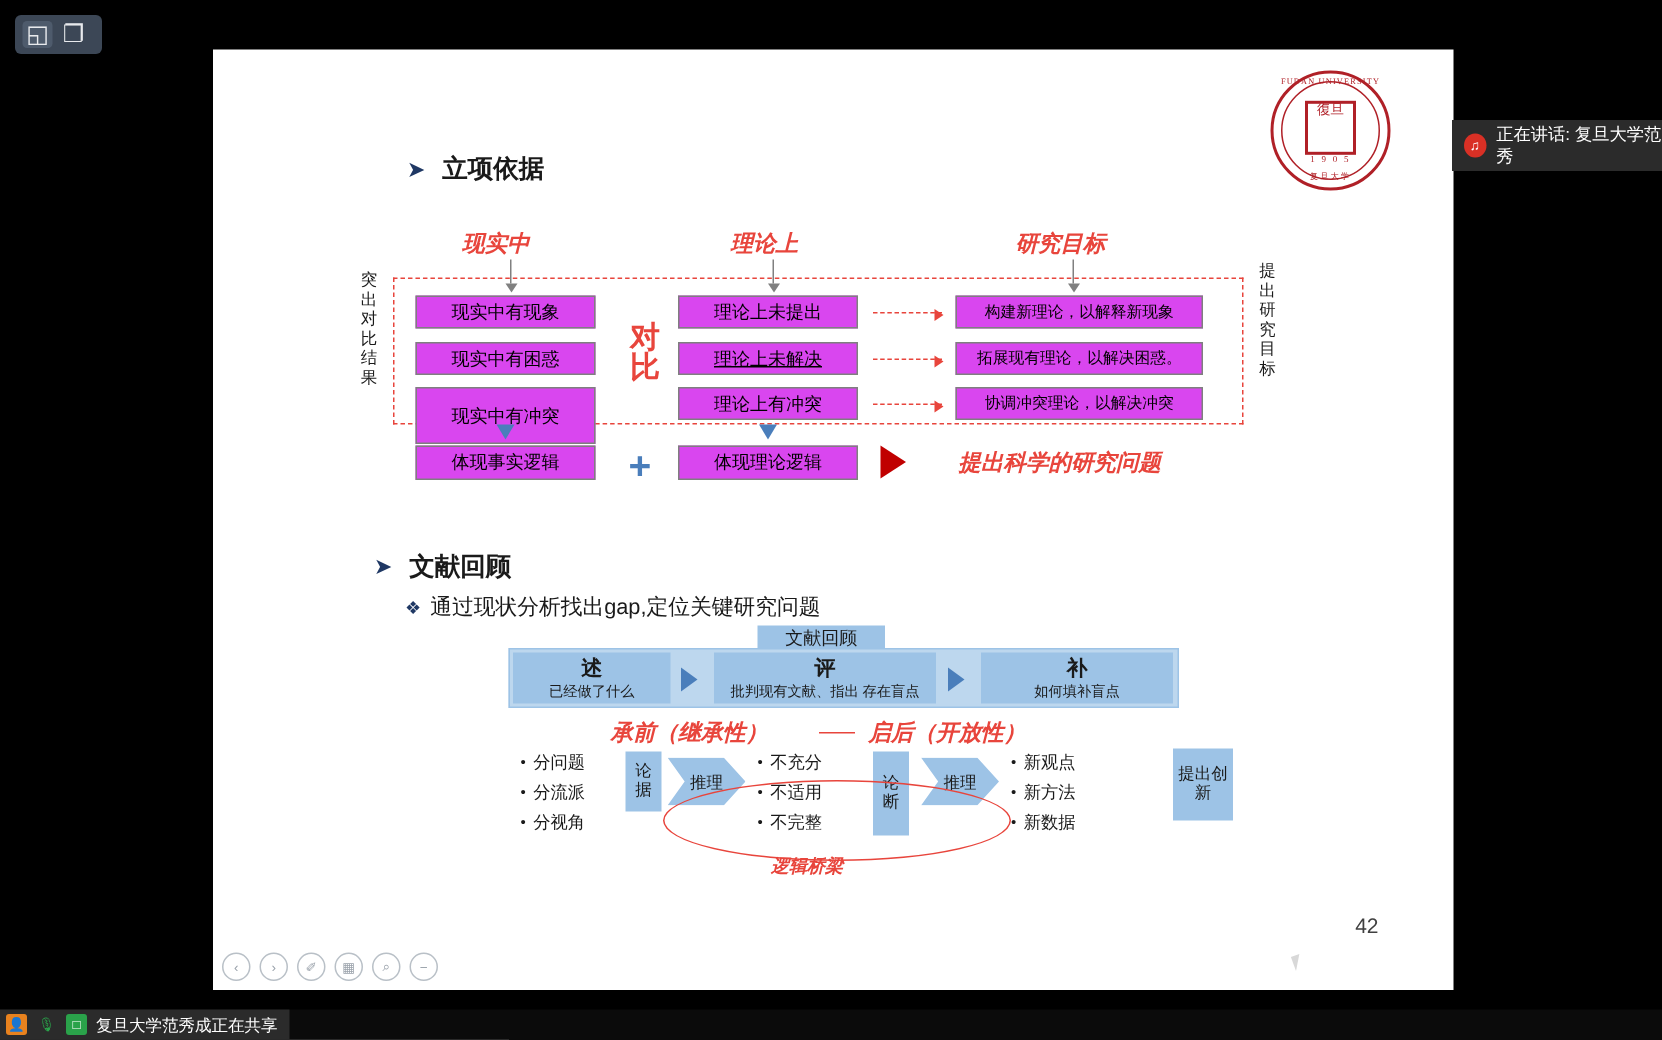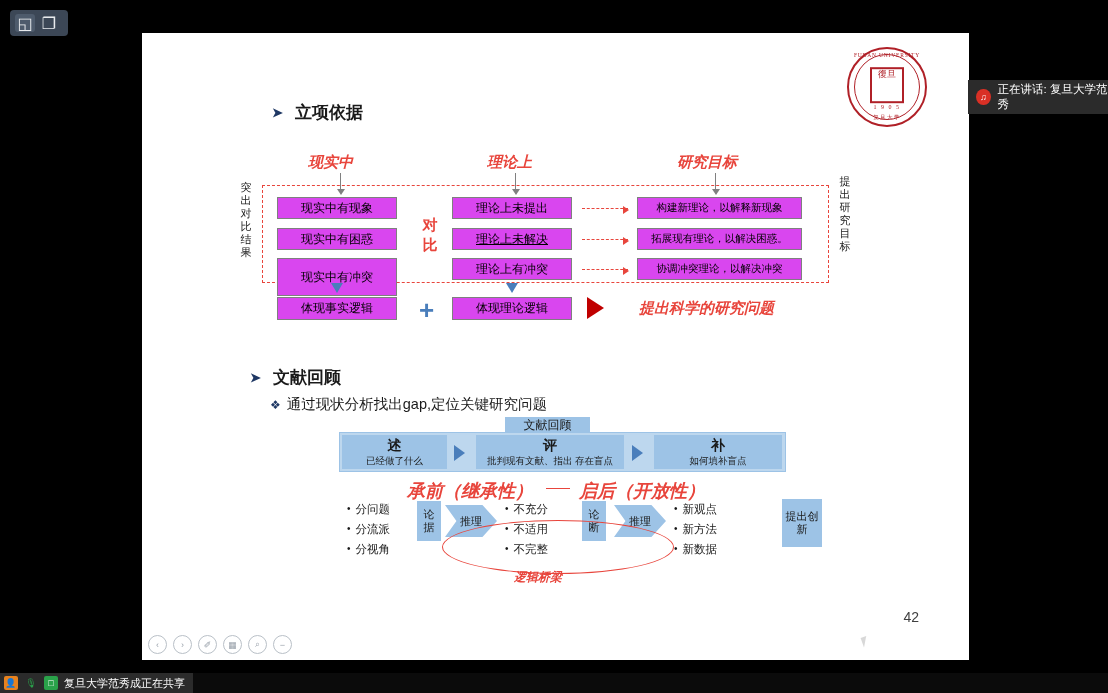--- a/index.html
+++ b/index.html
@@ -171,21 +171,21 @@
     width: 14px;
     color: #1a1a1a;
     font-size: 11px;
     line-height: 13px;
     text-align: center;
   }
 
   .duibi {
     position: absolute;
     color: #e8453c;
-    font-size: 15px;
+    font-size: 20px;
     font-weight: bold;
     line-height: 20px;
     text-align: center;
   }
 
   .arrow-red {
     position: absolute;
     height: 1px;
     border-top: 1.5px dashed #e8453c;
   }
@@ -283,21 +283,21 @@
     position: absolute;
     width: 0; height: 0;
     border-top: 8px solid transparent;
     border-bottom: 8px solid transparent;
     border-left: 11px solid #4a7ebb;
   }
 
   .red-ital {
     position: absolute;
     color: #e8453c;
-    font-size: 18px;
+    font-size: 15px;
     font-weight: bold;
     font-style: italic;
   }
   .red-dash {
     position: absolute;
     height: 0;
     border-top: 1.5px solid #e8453c;
   }
 
   .mini-list {
@@ -574,21 +574,21 @@
         </div>
       <div class="mi">
           <span class="dot">•</span>
           <span>不适用</span>
         </div>
       <div class="mi">
           <span class="dot">•</span>
           <span>不完整</span>
         </div>
     </div>
-    <div class="vbox" style="left:440px; top:468px; width:24px; height:40px;">论断</div>
+    <div class="vbox" style="left:440px; top:468px; width:24px; height:56px;">论断</div>
     <div class="big-chev" style="left:472px; top:472px; width:52px; height:32px;">推理</div>
 
     <div class="mini-list" style="left:532px; top:466px;">
       <div class="mi">
           <span class="dot">•</span>
           <span>新观点</span>
         </div>
       <div class="mi">
           <span class="dot">•</span>
           <span>新方法</span>

